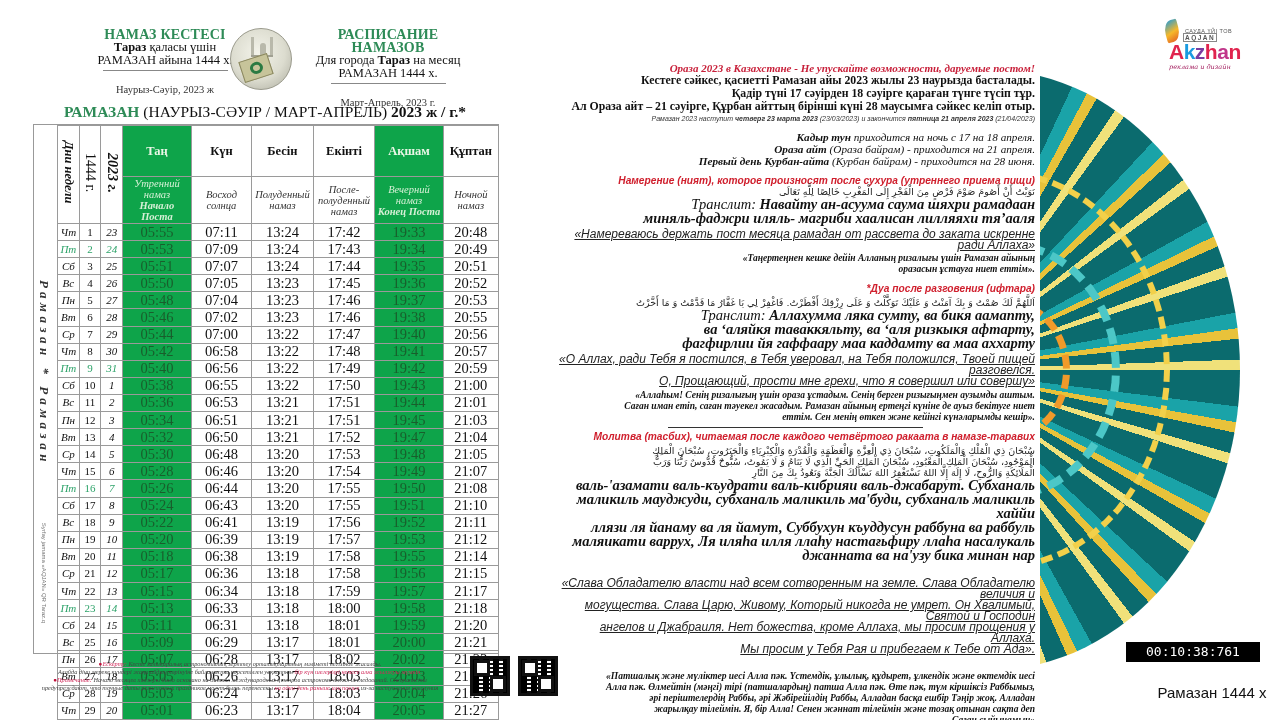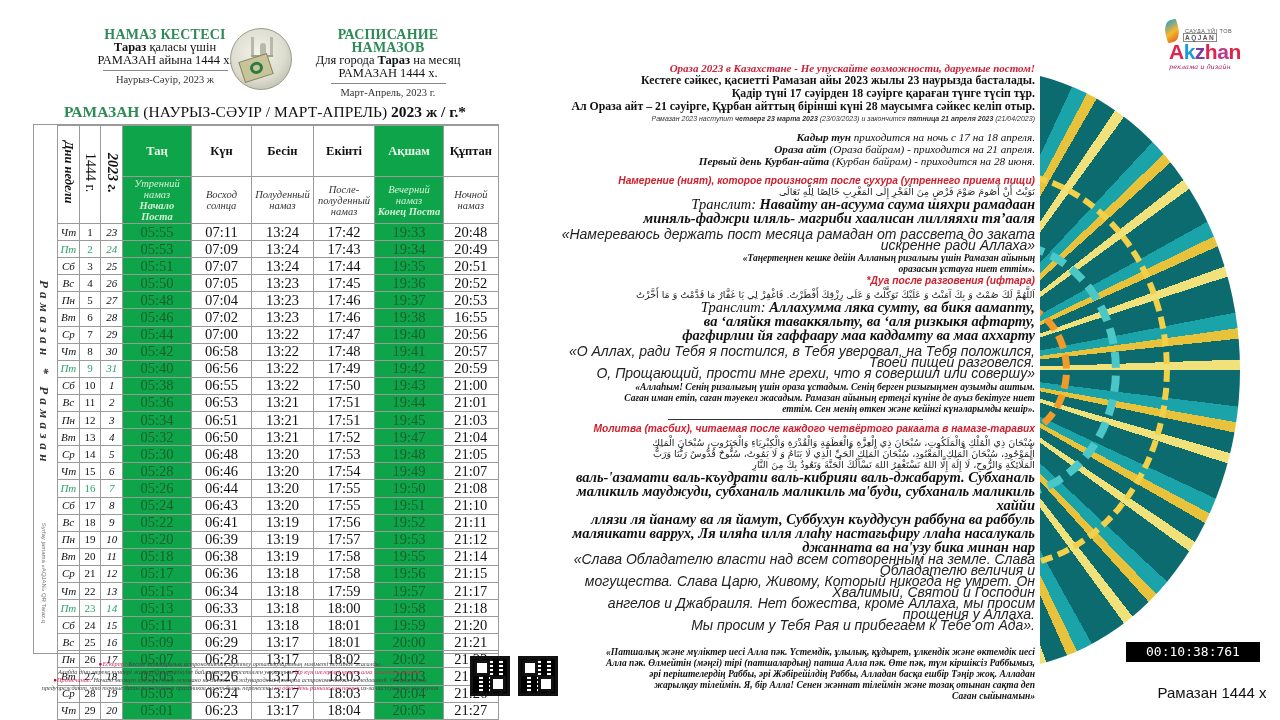--- a/index.html
+++ b/index.html
@@ -5,21 +5,21 @@
   * { box-sizing: border-box; margin: 0; padding: 0; }
   html, body { width: 1280px; height: 720px; overflow: hidden; background: #ffffff; }
   body { position: relative; font-family: "Liberation Serif", serif; color: #111; }
 
   
   .hdr { position: absolute; left: 60px; top: 28px; width: 440px; height: 70px; }
   .hdr-col { position: absolute; top: 0; width: 170px; text-align: center; line-height: 13px; font-size: 12.5px; }
   .hdr-col.kz { left: 20px; }
   .hdr-col.ru { left: 243px; }
   .hdr-title { color: #2e8b57; font-weight: bold; font-size: 14px; letter-spacing: 0.2px; }
-  .hdr-sub { font-size: 10.5px; color: #333; border-top: 1px solid #888; margin: 3px auto 0; width: 125px; padding-top: 2px; }
+  .hdr-sub { font-size: 10.5px; color: #333; border-top: 1px solid #888; margin: 3px auto 0; width: 125px; padding-top: 12px; }
   .hdr-col.ru .hdr-sub { width: 115px; }
   .emblem { position: absolute; left: 170px; top: 0; width: 62px; height: 62px; border-radius: 50%;
     background: radial-gradient(circle at 45% 40%, #f3f3ea 0%, #dcdccf 55%, #a9a99c 100%);
     border: 1px solid #9a9a8c; overflow: hidden; }
   .emblem .book { position: absolute; left: 10px; top: 28px; width: 30px; height: 22px; background: #c7c49a; transform: rotate(-18deg); border: 1px solid #8a8760; }
   .emblem .book i { position: absolute; left: 8px; top: 4px; width: 13px; height: 12px; border: 3px solid #2b7a42; border-radius: 50%; }
   .emblem .mosque { position: absolute; left: 20px; top: 8px; width: 22px; height: 20px; border-bottom: 2px solid #a0a092; }
   .emblem .mosque b { position: absolute; bottom: 0; width: 3px; height: 18px; background: #b9b9ab; }
   .emblem .mosque b:nth-child(1){ left: 0; } .emblem .mosque b:nth-child(2){ left: 9px; height: 12px; width: 6px; border-radius: 3px 3px 0 0; } .emblem .mosque b:nth-child(3){ right: 0; }
 
@@ -69,21 +69,21 @@
   .m-red-it { color: #c8203a; font-style: italic; font-weight: bold; font-size: 11px; }
   .m-bold { font-weight: bold; font-size: 11.8px; line-height: 13px; }
   .m-sans-small { font-family: "Liberation Sans", sans-serif; font-style: italic; font-size: 7px; color: #333; margin-top: 2px; }
   .m-sans-small b { font-weight: bold; }
   .m-block { margin-top: 9px; font-style: italic; font-size: 11.2px; line-height: 12px; }
   .m-block b { font-weight: bold; }
   .m-sec-title { font-family: "Liberation Sans", sans-serif; font-style: italic; font-weight: bold; color: #d0202e; font-size: 10.2px; }
   .m-arabic { font-family: "DejaVu Sans", sans-serif; font-size: 9.5px; color: #222; line-height: 11px; direction: rtl; }
   .m-translit { font-size: 14.5px; line-height: 14px; font-style: italic; font-weight: bold; }
   .m-translit .lbl { font-weight: normal; }
-  .m-quote-sans { font-family: "Liberation Sans", sans-serif; font-style: italic; font-size: 14px; line-height: 11px; color: #222; }
+  .m-quote-sans { font-family: "Liberation Sans", sans-serif; font-style: italic; font-size: 12px; line-height: 11px; color: #222; text-decoration: underline; }
   .m-quote-kz { font-weight: bold; font-style: italic; font-size: 9.5px; line-height: 11px; }
   .m-rule { width: 255px; height: 1px; background: #333; margin: 4px auto 3px; }
 
   
   .mandala { position: absolute; left: 1040px; top: 60px; width: 240px; height: 620px; overflow: hidden; }
   .mandala .disk { position: absolute; left: -300px; top: 10px; width: 500px; height: 600px; border-radius: 50%;
     background:
       repeating-conic-gradient(from 0deg at 40% 50%, #0b6b6e 0 7deg, #1aa3a8 7deg 10deg, #e8c23a 10deg 12deg, #0b6b6e 12deg 16deg, #f0e17a 16deg 18deg),
       #0b6b6e; }
   .mandala .ring { position: absolute; border-radius: 50%; border: 6px dashed #f2d04a; }
@@ -255,21 +255,21 @@
         </tr>
         <tr>
           <td class="dow">Вт</td>
           <td class="hd">6</td>
           <td class="gd">28</td>
           <td class="hl">05:46</td>
           <td class="">07:02</td>
           <td class="">13:23</td>
           <td class="">17:46</td>
           <td class="hl">19:38</td>
-          <td class="">16:55</td>
+          <td class="">20:55</td>
         </tr>
         <tr>
           <td class="dow">Ср</td>
           <td class="hd">7</td>
           <td class="gd">29</td>
           <td class="hl">05:44</td>
           <td class="">07:00</td>
           <td class="">13:22</td>
           <td class="">17:47</td>
           <td class="hl">19:40</td>
@@ -559,21 +559,21 @@
     <div class="m-arabic">نَوَيْتُ أَنْ أَصُومَ صَوْمَ فَرْضٍ مِنَ الْفَجْرِ إِلَى الْمَغْرِبِ خَالِصًا لِلَّهِ تَعَالَى</div>
     <div class="m-translit"><span class="lbl">Транслит: </span><span>Навайту ан-асуума саума шяхри рамадаан</span></div>
     <div class="m-translit">миняль-фаджри иляль- магриби хаалисан лилляяхи тя’ааля</div>
     <div class="m-quote-sans" style="margin-top:4px">«Намереваюсь держать пост месяца рамадан от рассвета до заката искренне ради Аллаха»</div>
     <div class="m-quote-kz" style="margin-top:2px">
         <div>«Таңертеңнен кешке дейін Алланың ризалығы үшін Рамазан айының</div>
         <div>оразасын ұстауға ниет еттім».</div>
       </div>
   </div>
 
-  <div style="">
+  <div style="margin-top:8px">
     <div class="m-sec-title">*Дуа после разговения (ифтара)</div>
     <div class="m-arabic" style="margin-top:3px">اَللَّهُمَّ لَكَ صُمْتُ وَ بِكَ آمَنْتُ وَ عَلَيْكَ تَوَكَّلْتُ وَ عَلَى رِزْقِكَ أَفْطَرْتُ. فَاغْفِرْ لِي يَا غَفَّارُ مَا قَدَّمْتُ وَ مَا أَخَّرْتُ</div>
     <div class="m-translit"><span class="lbl">Транслит: </span><span>Аллахумма ляка сумту, ва бикя аамanту,</span></div>
     <div class="m-translit">ва ‘аляйкя таваккяльту, ва ‘аля ризкыкя афтарту,</div>
     <div class="m-translit">фагфирлии йя гаффаару маа каддамту ва маа аххарту</div>
     <div class="m-quote-sans" style="margin-top:4px">
         <div>«О Аллах, ради Тебя я постился, в Тебя уверовал, на Тебя положился, Твоей пищей разговелся.</div>
         <div>О, Прощающий, прости мне грехи, что я совершил или совершу»</div>
       </div>
     <div class="m-quote-kz" style="margin-top:3px">
@@ -590,21 +590,21 @@
     <div class="m-arabic" style="margin-top:3px">
         <div>سُبْحَانَ ذِي الْمُلْكِ وَالْمَلَكُوتِ، سُبْحَانَ ذِي الْعِزَّةِ وَالْعَظَمَةِ وَالْقُدْرَةِ وَالْكِبْرِيَاءِ وَالْجَبَرُوتِ، سُبْحَانَ الْمَلِكِ</div>
         <div>الْمَوْجُودِ، سُبْحَانَ الْمَلِكِ الْمَعْبُودِ، سُبْحَانَ الْمَلِكِ الْحَيِّ الَّذِي لَا يَنَامُ وَ لَا يَمُوتُ، سُبُّوحٌ قُدُّوسٌ رَبُّنَا وَرَبُّ</div>
         <div>الْمَلَائِكَةِ وَالرُّوحِ، لَا إِلَهَ إِلَّا اللهُ نَسْتَغْفِرُ اللهَ نَسْأَلُكَ الْجَنَّةَ وَنَعُوذُ بِكَ مِنَ النَّارِ</div>
       </div>
     <div class="m-translit">валь-'азамати валь-къудрати валь-кибрияи валь-джабарут. Субханаль</div>
     <div class="m-translit">маликиль мауджуди, субханаль маликиль ма'буди, субханаль маликиль хаййи</div>
     <div class="m-translit">ллязи ля йанаму ва ля йамут, Суббухун къуддусун раббуна ва раббуль</div>
     <div class="m-translit">маляикати варрух, Ля иляһа илля ллаһу настағьфиру ллаһа насалукаль</div>
     <div class="m-translit">джанната ва на'узу  бика минан нар</div>
-    <div class="m-quote-sans" style="margin-top:0">
+    <div class="m-quote-sans" style="margin-top:16px">
       <div>«Слава Обладателю власти над всем сотворенным на земле. Слава Обладателю величия и</div>
         <div>могущества. Слава Царю, Живому, Который никогда  не умрет. Он Хвалимый, Святой и Господин</div>
         <div>ангелов и Джабраиля. Нет божества, кроме Аллаха, мы просим прощения у Аллаха.</div>
         <div>Мы просим у Тебя Рая и прибегаем к Тебе от Ада».</div>
     </div>
     <div class="m-quote-kz" style="margin-top:16px">
       <div>«Патшалық және мүліктер иесі Алла пәк. Үстемдік, ұлылық, құдырет, ұлкендік және өктемдік иесі</div>
         <div>Алла пәк. Өлмейтін (мәңгі) тірі (патшалардың) патша Алла пәк. Өте пәк, түм кіршіксіз Раббымыз,</div>
         <div>әрі періштелердің Раббы, әрі Жәбірейілдің Раббы, Алладан басқа ешбір Тәңір жоқ. Алладан</div>
         <div>жарылқау тілеймін. Я, бір Алла! Сенен жәннат тілеймін және тозақ отынан сақта деп</div>

